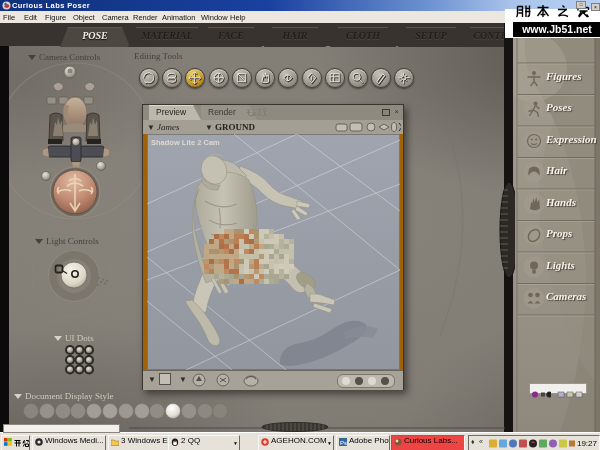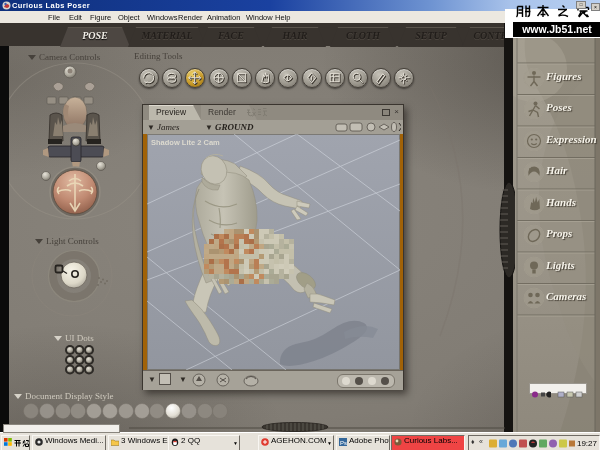--- a/index.html
+++ b/index.html
@@ -5,21 +5,21 @@
   html,body{margin:0;padding:0;width:600px;height:450px;overflow:hidden;
     font-family:"Liberation Sans",sans-serif;}
   .abs{position:absolute;}
   #stage{position:relative;width:600px;height:450px;background:#000;}
   
   #titlebar{left:0;top:0;width:600px;height:11px;
     background:linear-gradient(90deg,#0f307c 0%,#1a41a0 45%,#6f94d2 72%,#a8c2ea 85%,#b8d0f2 100%);}
   #titlebar .txt{position:absolute;left:12px;top:1px;color:#fff;font-size:7.5px;font-weight:bold;letter-spacing:0.4px;}
   
   #menubar{left:0;top:11px;width:600px;height:12px;background:#ece8e0;border-bottom:1px solid #8a867e;}
-  #menubar span{position:absolute;top:2px;font-size:7.5px;color:#111;margin-left:45px;}
+  #menubar span{position:absolute;top:2px;font-size:7.5px;color:#111;}
   
   #tabbar{left:0;top:23px;width:600px;height:23px;background:#38332e;}
   .tab{position:absolute;top:4px;height:19px;
     clip-path:polygon(8px 0, calc(100% - 8px) 0, 100% 100%, 0 100%);
     background:#38332e;border-top:1px solid #5a544c;}
   .tab i{position:absolute;width:100%;text-align:center;top:2px;
     font-family:"Liberation Serif",serif;font-style:italic;font-weight:bold;font-size:10px;
     color:#211d1a;text-shadow:0 1px 0 #4d4740;}
   .tab.active{background:#4d4742;}
   .tab.active i{color:#f2efe8;text-shadow:0 1px 1px #000;}
@@ -78,21 +78,21 @@
         <path d="M2 6 q2 -5 5 -2 q1 2 -2 3 z" fill="#c03838"></path>
         <circle cx="3.5" cy="3" r="1.2" fill="#3858b0"></circle>
       </svg>
       <span class="txt">Curious Labs Poser</span>
     </div>
   <div class="abs" id="menubar">
     <span style="left:3px">File</span>
       <span style="left:24px">Edit</span>
     <span style="left:45px">Figure</span>
       <span style="left:73px">Object</span>
-    <span style="left:102px">Windows</span>
+    <span style="left:102px">Camera</span>
       <span style="left:133px">Render</span>
     <span style="left:162px">Animation</span>
       <span style="left:201px">Window</span>
     <span style="left:230px">Help</span>
   </div>
   <div class="abs" id="tabbar">
     <div class="tab active" style="left:60px;width:70px">
         <i>POSE</i>
       </div>
     <div class="tab" style="left:128px;width:78px">
@@ -562,21 +562,21 @@
           </g>
         </svg>
       <span style="position:absolute;right:13px;top:4px;width:6px;height:5px;border:1px solid #3c3833;background:#8a857b"></span>
       <span style="position:absolute;right:4px;top:2px;font-size:8px;color:#3c3833">×</span>
     </div>
 
     <div style="position:absolute;left:0;top:15px;width:260px;height:14px;background:#a39f95">
       <span style="position:absolute;left:4px;top:3px;font-size:8px;color:#2e2a25">▼</span>
       <span style="position:absolute;left:14px;top:2px;font-family:'Liberation Serif',serif;font-style:italic;font-size:9px;color:#26221e">James</span>
       <span style="position:absolute;left:62px;top:3px;font-size:8px;color:#2e2a25">▼</span>
-      <span style="position:absolute;left:72px;top:2px;font-family:'Liberation Serif',serif;font-style:italic;font-weight:bold;font-size:9px;color:#26221e">GROUND</span>
+      <span style="position:absolute;left:72px;top:2px;font-family:'Liberation Serif',serif;font-weight:bold;font-size:9px;color:#26221e">GROUND</span>
       <svg style="position:absolute;left:192px;top:1px" width="66" height="12" viewBox="0 0 66 12">
         <rect x="1" y="3" width="11" height="7" rx="2" fill="#c2beb4" stroke="#55504a" stroke-width="0.8"></rect>
         <rect x="15" y="2" width="12" height="8" rx="2" fill="#c2beb4" stroke="#55504a" stroke-width="0.8"></rect>
         <circle cx="36" cy="6" r="4" fill="#c2beb4" stroke="#55504a" stroke-width="0.8"></circle>
         <path d="M44 6 l5 -3 l5 3 l-5 3 z" fill="#c2beb4" stroke="#55504a" stroke-width="0.8"></path>
         <ellipse cx="59" cy="6" rx="2.5" ry="4.5" fill="#c2beb4" stroke="#55504a" stroke-width="0.8"></ellipse>
         <path d="M64 2 l3 4 l-3 4" fill="none" stroke="#2e2a25" stroke-width="1"></path>
       </svg>
     </div>
 

